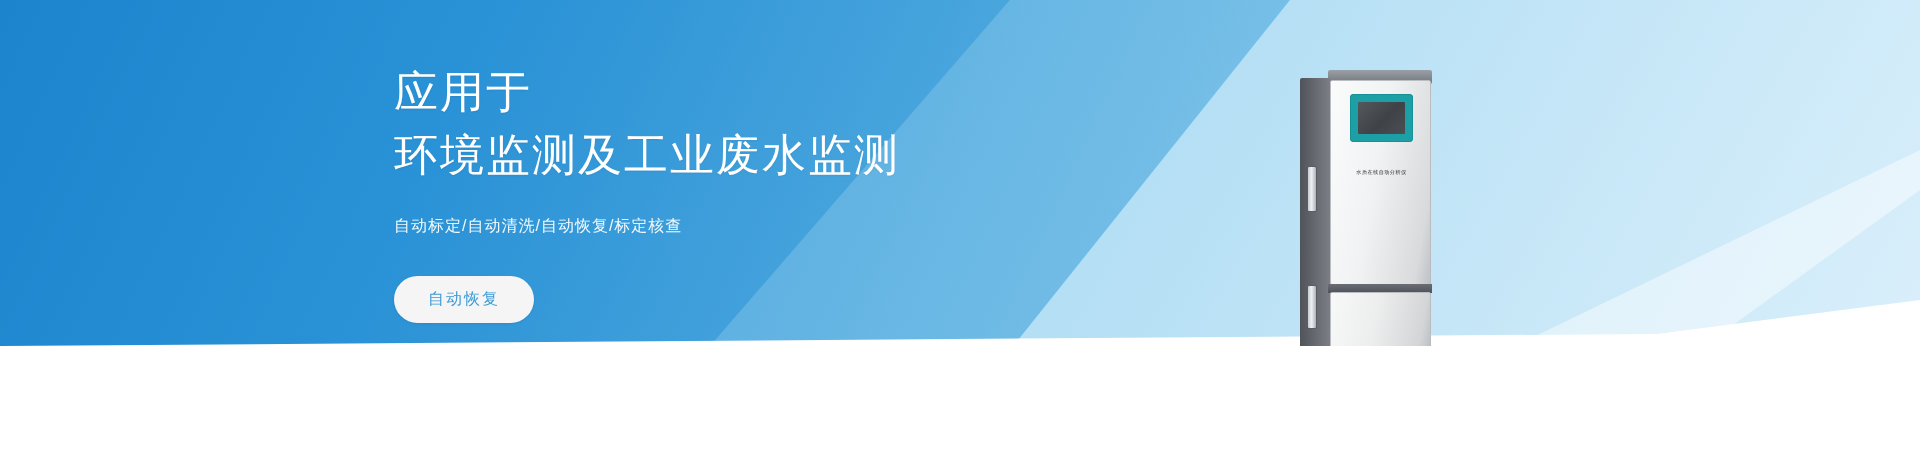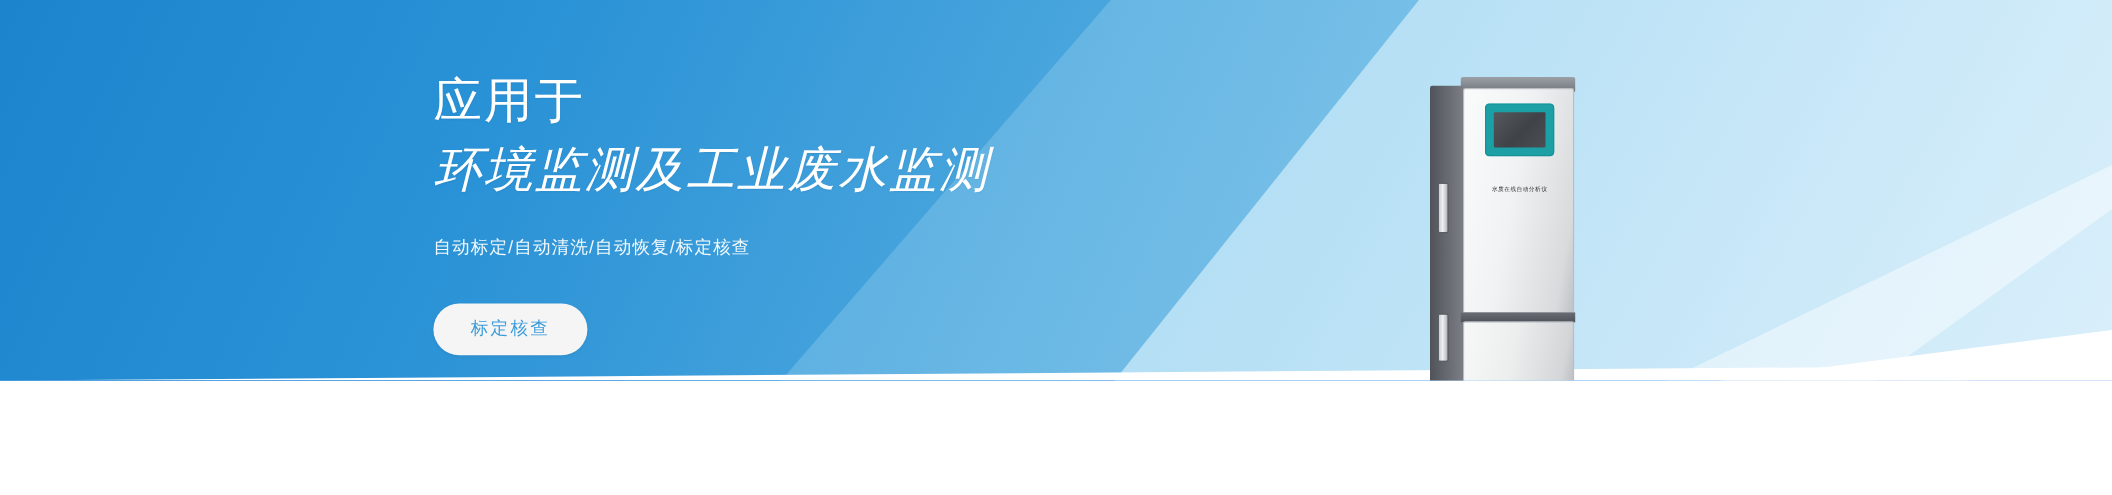--- a/index.html
+++ b/index.html
@@ -8,21 +8,21 @@
   body {
     font-family:"Liberation Sans","DejaVu Sans",sans-serif;
     background:#ffffff;
   }
 
   .banner{
     position:relative;
     width:1920px;
     height:346px;
     overflow:hidden;
-    background:#3b82f6;
+    background:#404040;
   }
 
   
   .bg-base{
     position:absolute; inset:0;
     background:linear-gradient(100deg,#1f8fd4 0%,#2f95d6 18%,#52aade 42%,#7cc2e8 62%,#a8d8ef 78%,#cfe9f7 90%,#e9f4fb 100%);
   }
   
   .wedge-deep{
     position:absolute; left:0; top:0; width:1250px; height:450px;
@@ -68,21 +68,21 @@
   }
   .headline{
     color:#ffffff;
     font-size:44px;
     line-height:63px;
     font-weight:400;
     letter-spacing:2px;
     text-shadow:0 1px 2px rgba(0,0,0,.06);
     white-space:nowrap;
   }
-  .headline .l2{ display:block;font-style:italic; }
+  .headline .l2{ display:block; }
   .subtitle{
     margin-top:26px;
     color:#f2fafe;
     font-size:16px;
     letter-spacing:1px;
     line-height:28px;
     white-space:nowrap;
   }
   .cta{
     display:inline-block;
@@ -204,21 +204,21 @@
   <div class="white-band2"></div>
   <div class="white-band"></div>
   <div class="bottom-strip"></div>
 
   <div class="copy">
     <h1 class="headline">
       <span class="l1">应用于</span>
       <span class="l2">环境监测及工业废水监测</span>
     </h1>
     <p class="subtitle">自动标定/自动清洗/自动恢复/标定核查</p>
-    <button class="cta">标定核查</button>
+    <button class="cta">自动恢复</button>
   </div>
 
   <div class="device-wrap">
     <div class="shadow"></div>
     <div class="cab-top"></div>
     <div class="cab-side">
       <div class="handle-u"></div>
       <div class="handle-l"></div>
     </div>
     <div class="cab-upper">

